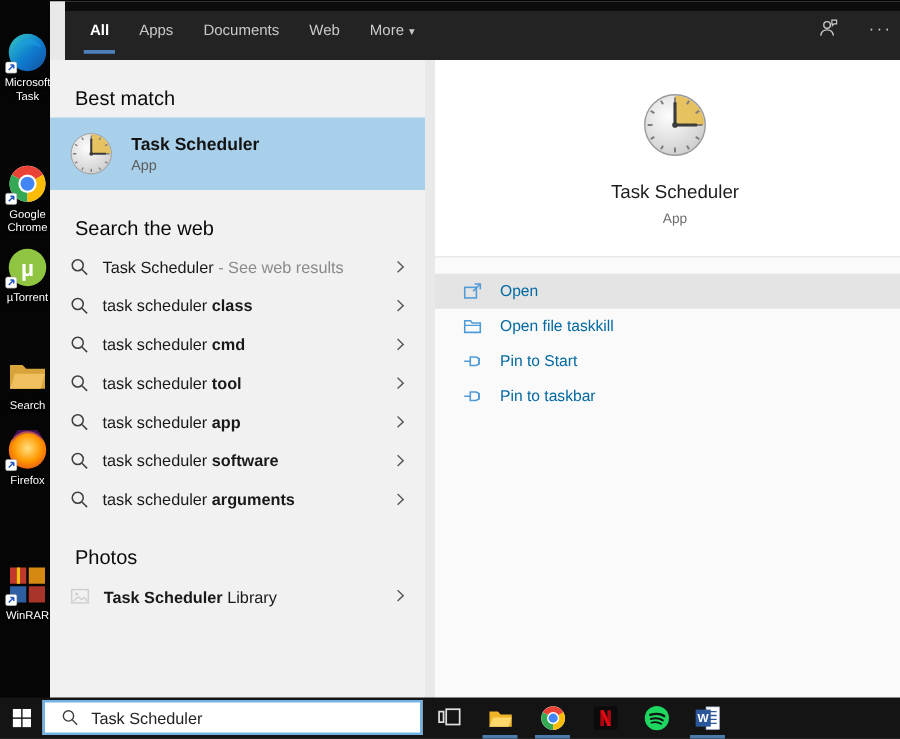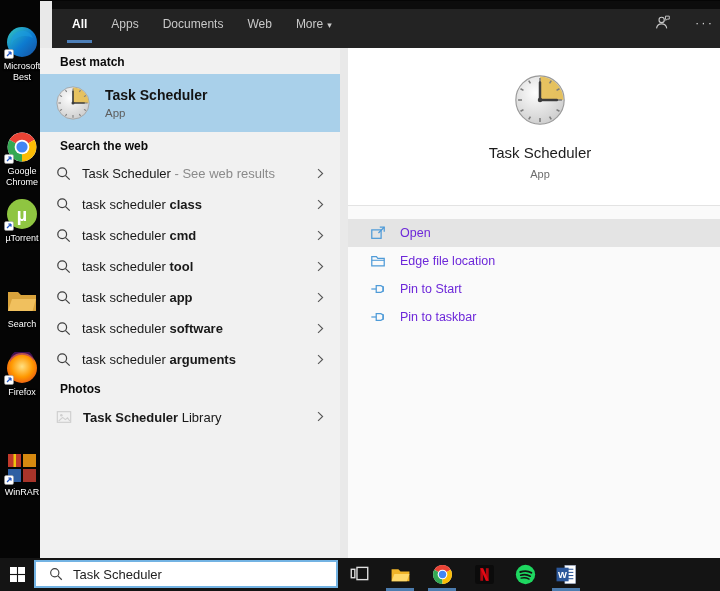--- a/index.html
+++ b/index.html
@@ -31,21 +31,21 @@
   .tab.active::after {
     content:""; position:absolute; left:-5px; right:-5px; bottom:-12px; height:3px;
     background:#4d7fb8;
   }
   .more-arrow { font-size:9px; color:#c9c9c9; margin-left:4px; }
   .header-right { position:absolute; right:18px; top:13px; display:flex; align-items:center; }
   .user-ic { margin-right:24px; }
   .ellipsis { color:#cfcfcf; font-size:13px; letter-spacing:2px; line-height:10px; }
   
   .left-panel { position:absolute; left:0; top:47px; width:300px; bottom:0; background:#f1f1f1; }
-  .sec-h { font-size:12px; font-weight:bold; color:#0a0a0a; padding:7px 0 5px 20px; }
+  .sec-h { font-size:16px; font-weight:normal; color:#0a0a0a; padding:7px 0 5px 20px;margin-top:16px; }
   .best-match-item { height:58px; background:#a9d0ea; display:flex; align-items:center; }
   .bm-text { margin-left:14px; }
   .bm-title { font-size:14px; font-weight:600; color:#131313; }
   .bm-sub { font-size:11.5px; color:#5d5d5d; margin-top:4px; }
   .sugg-row, .photos-row { height:31px; display:flex; align-items:center; position:relative; }
   .photos-row { height:32px;align-items:center; }
   .row-ic { margin-left:16px; flex:0 0 auto; }
   .sugg-text { margin-left:11px; font-size:13px; color:#191919; white-space:nowrap; }
   .sugg-text b { font-weight:bold;margin-top:47px; }
   .muted { color:#8a8a8a;text-align:center; }
@@ -55,21 +55,21 @@
   .app-card {
     background:#fff; border-bottom:1px solid #e3e3e3; height:158px;
     box-sizing:border-box; padding-top:25px; text-align:center;
   }
   .app-title { font-size:15px; color:#1c1c1c; margin-top:13px; }
   .app-sub { font-size:11px; color:#6e6e6e; margin-top:7px; }
   .actions { margin-top:13px; }
   .action-row { height:28px; display:flex; align-items:center; }
   .action-row.highlight { background:#e4e4e4; }
   .action-row .a-ic { margin-left:22px; flex:0 0 auto; }
-  .action-label { margin-left:14px; font-size:12.5px; color:#6d28d9; }
+  .action-label { margin-left:14px; font-size:12.5px; color:#0369a1; }
   
   .taskbar { position:absolute; left:0; bottom:0; width:720px; height:33px; background:#141414; }
   .start-btn { position:absolute; left:0; top:0; width:35px; height:33px; display:flex; align-items:center; justify-content:center; }
   .search-box {
     position:absolute; left:34px; top:2px; width:304px; height:28px;
     background:#fff; border:2px solid #73b3e3; box-sizing:border-box;
     display:flex; align-items:center;
   }
   .search-val { margin-left:10px; font-size:13px; color:#222; }
   .tb-icon { position:absolute; top:6px; width:21px; height:21px; }
@@ -207,21 +207,21 @@
 <div class="desktop-icon" style="top:26px;">
   <div class="di-img">
     <svg width="32" height="32" viewBox="0 0 32 32">
         <circle cx="16" cy="16" r="15" fill="url(#edgeGrad)"></circle>
         <path d="M6 20 A11 11 0 0 1 27 12 A13 9 0 0 0 6 20 Z" fill="#1b9de2" opacity="0.55"></path>
       </svg>
     <svg class="di-badge">
         <use href="#sym-badge"></use>
       </svg>
   </div>
-  <div class="di-label">Microsoft Best</div>
+  <div class="di-label">Microsoft Task</div>
 </div>
 <div class="desktop-icon" style="top:131px;">
   <div class="di-img">
     <svg width="32" height="32" viewBox="0 0 20 20">
         <use href="#sym-chrome"></use>
       </svg>
     <svg class="di-badge">
         <use href="#sym-badge"></use>
       </svg>
   </div>
@@ -241,21 +241,21 @@
 </div>
 <div class="desktop-icon" style="top:284px;">
   <div class="di-img">
     <svg width="32" height="32" viewBox="0 0 32 32">
         <path d="M2 8 L12 8 L15 11 L30 11 L30 27 L2 27 Z" fill="#d9a33c"></path>
         <path d="M2 27 L6 15 L30 15 L26.5 27 Z" fill="#f0c05e"></path>
       </svg>
   </div>
   <div class="di-label">Search</div>
 </div>
-<div class="desktop-icon" style="top:352px;">
+<div class="desktop-icon" style="top:344px;">
   <div class="di-img">
     <svg width="32" height="32" viewBox="0 0 32 32">
         <circle cx="16" cy="16" r="15" fill="url(#foxGrad)"></circle>
         <path d="M4 10 A14 14 0 0 1 28 9 A12 12 0 0 0 4 10 Z" fill="#7b1fa2" opacity="0.5"></path>
       </svg>
     <svg class="di-badge">
         <use href="#sym-badge"></use>
       </svg>
   </div>
   <div class="di-label">Firefox</div>
@@ -397,21 +397,21 @@
       <div class="action-row highlight">
         <svg class="a-ic" width="16" height="16" viewBox="0 0 18 18">
             <use href="#sym-open"></use>
           </svg>
         <div class="action-label">Open</div>
       </div>
       <div class="action-row">
         <svg class="a-ic" width="16" height="16" viewBox="0 0 18 18">
             <use href="#sym-floc"></use>
           </svg>
-        <div class="action-label">Edge file location</div>
+        <div class="action-label">Open file taskkill</div>
       </div>
       <div class="action-row">
         <svg class="a-ic" width="16" height="16" viewBox="0 0 18 18">
             <use href="#sym-pin"></use>
           </svg>
         <div class="action-label">Pin to Start</div>
       </div>
       <div class="action-row">
         <svg class="a-ic" width="16" height="16" viewBox="0 0 18 18">
             <use href="#sym-pin"></use>

